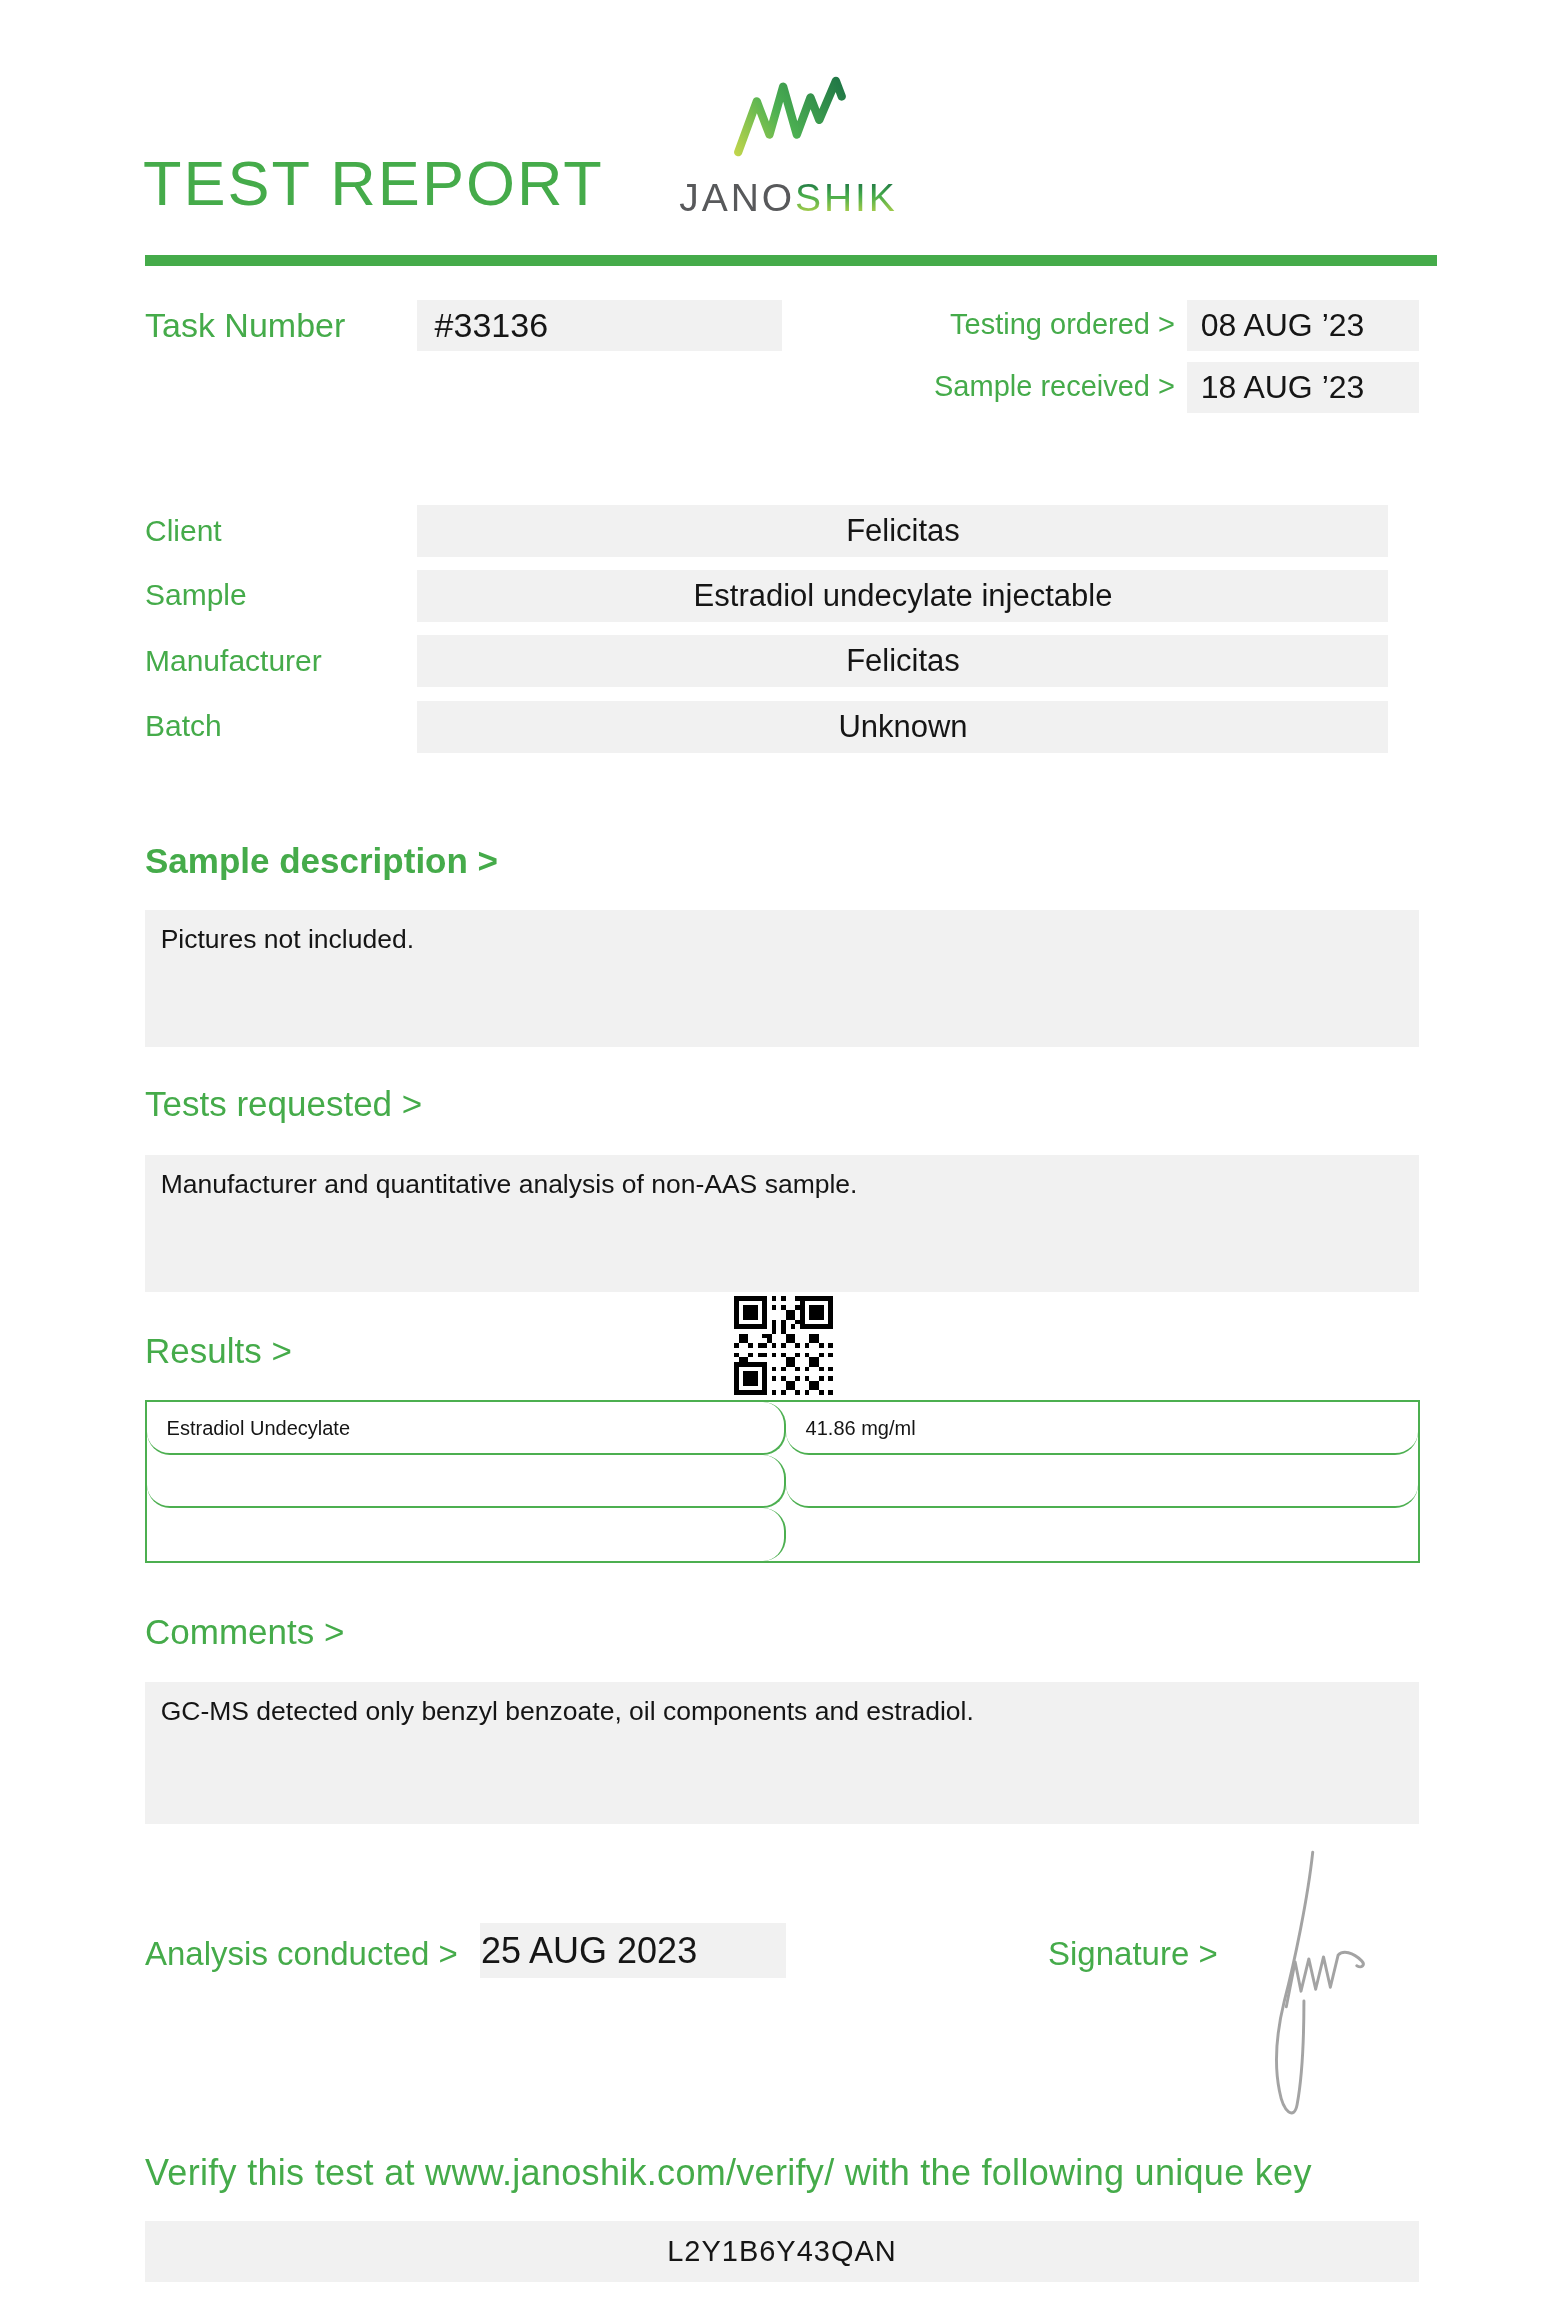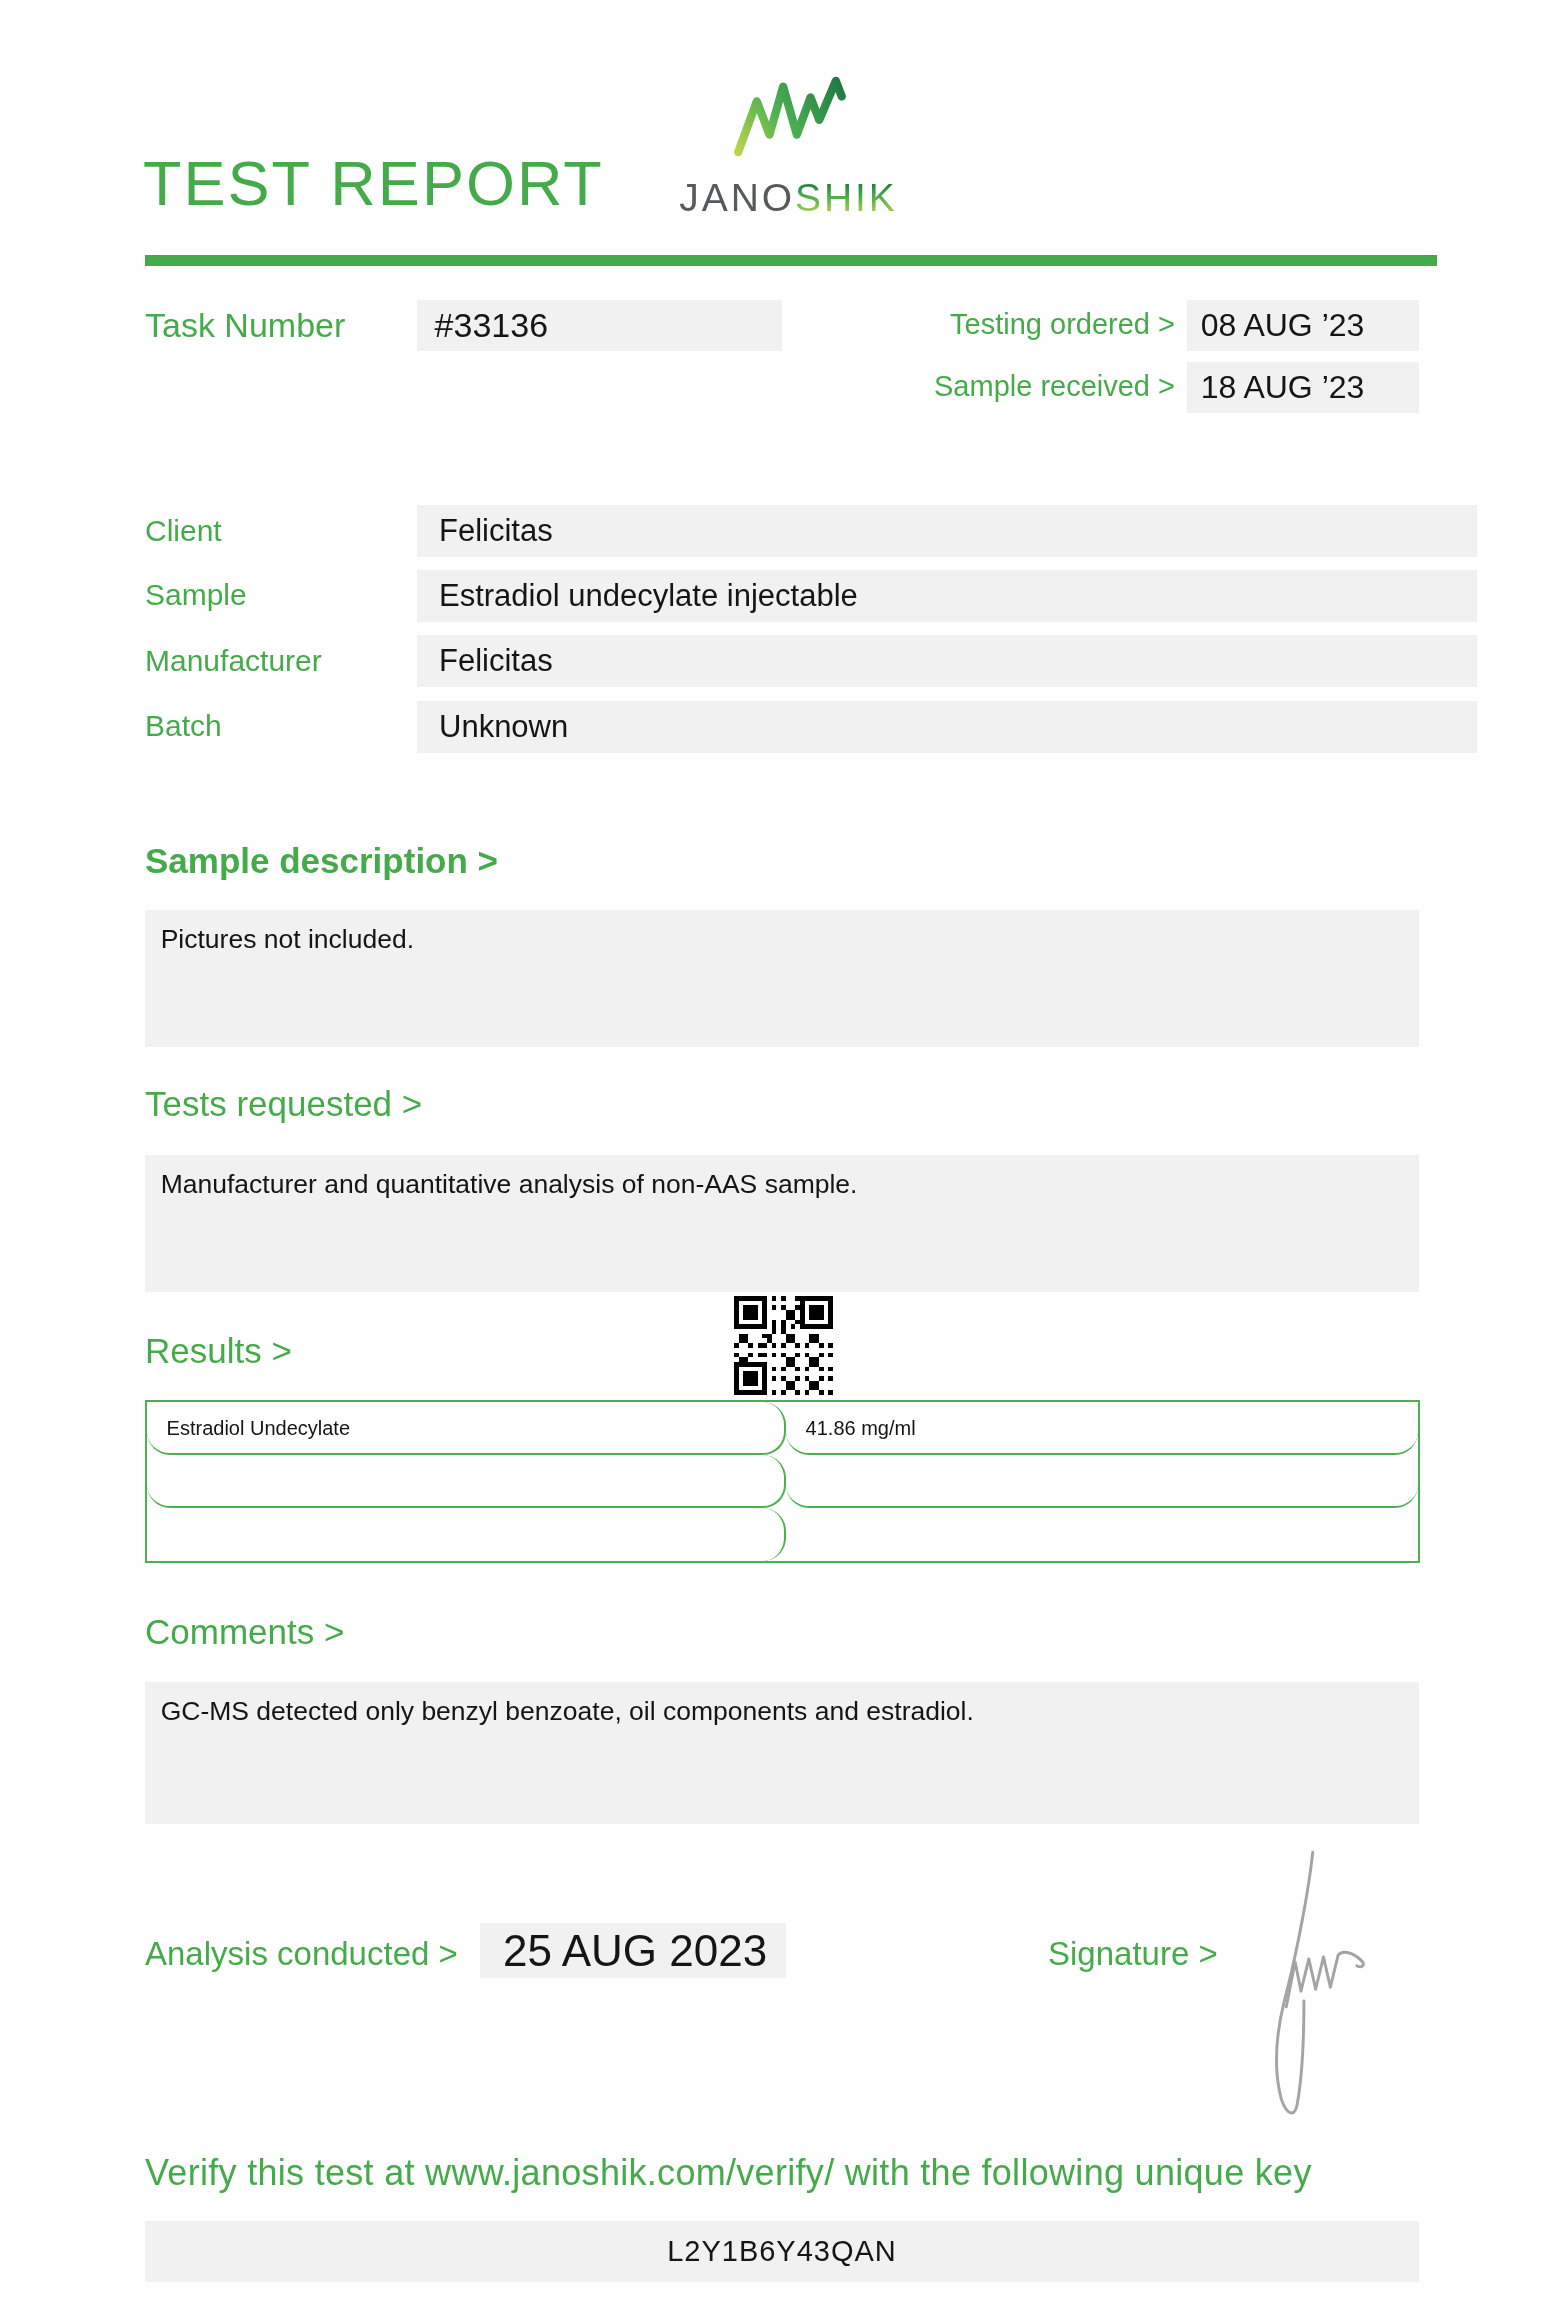--- a/index.html
+++ b/index.html
@@ -53,39 +53,39 @@
   }
 
   
   .task-label { position: absolute; left: 145px; top: 306px; font-size: 34px; }
   .task-box { left: 417px; top: 300px; width: 365px; height: 51px; font-size: 34px; line-height: 51px; padding-left: 17.6px; }
   .date-label { position: absolute; left: 885px; width: 290px; text-align: right; font-size: 29px; }
   .date-box { left: 1187px; width: 232px; height: 51px; font-size: 32px; line-height: 51px; padding-left: 13.7px; white-space: nowrap; }
 
   
   .info-label { position: absolute; left: 145px; font-size: 30px; }
-  .info-box { left: 417px; width: 1060px; height: 52px; font-size: 31px; line-height: 52px; padding-left: 22px; white-space: nowrap; }
+  .info-box { left: 417px; width: 971px; height: 52px; font-size: 31px; line-height: 52px; padding-left: 1px; white-space: nowrap; text-align: center; }
 
   
   .qr { position: absolute; left: 734px; top: 1296px; width: 99px; height: 99px; }
   .results-table {
     position: absolute; left: 145px; top: 1400px; width: 1275px;
     border: 2.9px solid var(--table-border);
     display: grid; grid-template-columns: 639px 1fr;
   }
   .results-table .cell {
     height: 53px; line-height: 53px; font-size: 20px; color: var(--dark);
     padding-left: 19.6px; white-space: nowrap; overflow: hidden; border-radius: 23px;
   }
   .results-table .c1 { border-right: 2.9px solid var(--table-border); }
   .results-table .r1, .results-table .r2 { border-bottom: 2.9px solid var(--table-border); }
 
   
   .analysis-label { position: absolute; left: 145px; top: 1935px; font-size: 33px; }
-  .analysis-box { left: 480px; top: 1923px; width: 306px; height: 55px; font-size: 44px; line-height: 55px; padding-left: 23px; white-space: nowrap; }
+  .analysis-box { left: 480px; top: 1923px; width: 306px; height: 55px; font-size: 36px; line-height: 55px; padding-left: 1px; white-space: nowrap; }
   .signature-label { position: absolute; left: 1048px; top: 1935px; font-size: 33px; }
   .signature { position: absolute; left: 1245px; top: 1815px; }
 
   .verify-heading {
     position: absolute; left: 145px; top: 2152px; width: 1278px;
     font-size: 36px; letter-spacing: 0.3px; color: var(--green); white-space: nowrap;
   }
   .key-box {
     position: absolute; left: 145px; top: 2221px; width: 1274px; height: 61px;
     background: var(--box); text-align: center;

